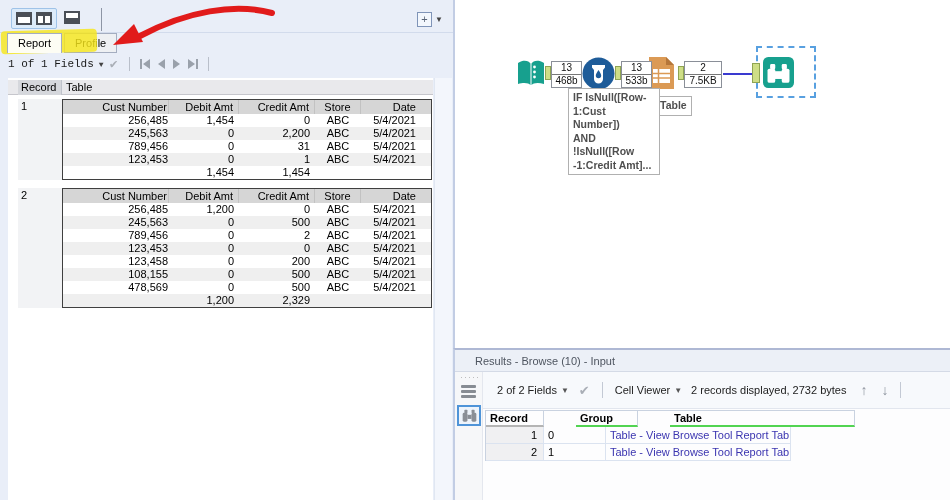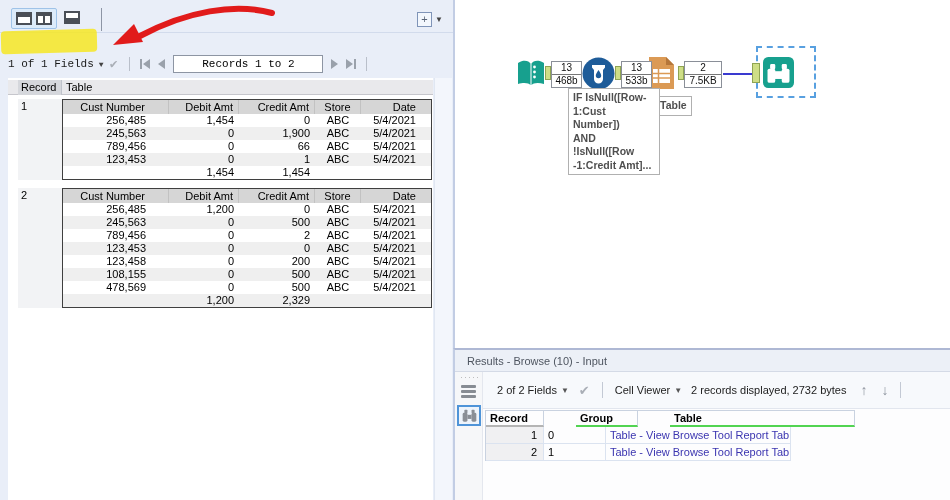--- a/index.html
+++ b/index.html
@@ -55,21 +55,21 @@
   .rec-band { position:absolute; left:10px; width:44px; background:#f2f3f5; }
   .rec-id { position:absolute; left:13px; font-size:11px; }
 
   .rt { position:absolute; left:54px; width:370px; border:1px solid #3f3f3f; background:#fff; font-size:11px; }
   .rt .tr { display:flex; height:13px; line-height:13px; }
   .rt .hd { background:#d6d6d6; height:14px; line-height:14px; }
   .rt .hd .c { border-right:1px solid #c2c2c2; }
   .rt .hd .c:last-child { border-right:none; }
   .rt .alt { background:#efefef; }
   .c { overflow:hidden; white-space:nowrap; }
-  .c0 { width:106px; text-align:right; padding-right:23px; }
+  .c0 { width:106px; text-align:right; padding-right:1px; }
   .c1 { width:70px;  text-align:right; padding-right:5px; }
   .c2 { width:76px;  text-align:right; padding-right:5px; }
   .c3 { width:46px;  text-align:center; }
   .c4 { width:59px;  text-align:right; padding-right:4px; }
 
   
   #canvas { position:absolute; left:453px; top:0; width:497px; height:440px; background:#fff;
             border-left:2px solid #c2cde4; }
   .tool { position:absolute; }
   .anchor { position:absolute; width:6px; height:14px; background:#cede86; border:1px solid #8fa452; }
@@ -79,21 +79,21 @@
   .badge .bb { display:block; padding:0 3px; }
   .conn { position:absolute; height:2px; background:#3a3ad0; }
   .sel-box { position:absolute; border:2px dashed #58a0e0; background:transparent; }
   .tip { position:absolute; background:#fff; border:1px solid #b0b0b0; font-size:10.5px; font-weight:bold;
          color:#4f4f4f; line-height:13.5px; padding:2px 4px; white-space:pre-line; }
 
   
   #results-panel { position:absolute; left:453px; top:348px; width:497px; height:152px; background:#fdfdfe;
                    border-left:2px solid #c2cde4; border-top:2px solid #aeb8d4; }
   .res-title { position:absolute; left:0; top:0; width:495px; height:22px; background:#ecf0f7;
-               border-bottom:1px solid #d4dae6; font-size:11px; color:#4e5560; line-height:22px; padding-left:12px; }
+               border-bottom:1px solid #d4dae6; font-size:11px; color:#4e5560; line-height:22px; padding-left:20px; }
   .res-side { position:absolute; left:0; top:22px; width:28px; height:128px; background:#f6f7f9; border-right:1px solid #e4e7ee; }
   .res-dots { position:absolute; left:5px; top:0; font-size:9px; letter-spacing:1px; color:#b5b5b5; }
   .bars { position:absolute; left:6px; top:11px; }
   .bars span { display:block; width:15px; height:3px; background:#878c93; border-radius:1px; margin:2px 0; }
   .binoc-btn { position:absolute; left:2px; top:33px; width:24px; height:21px; border:2px solid #4f94d8;
                background:#eef4fb; display:flex; align-items:center; justify-content:center; }
   .res-toolbar { position:absolute; left:28px; top:22px; width:467px; height:37px; background:#f7f9fc;
                  border-bottom:1px solid #e2e6ee; display:flex; align-items:center; font-size:11px; color:#222; }
   .rt-caret { font-size:8px; color:#555; margin-left:4px; }
   .rt-chk { color:#a9aeb6; font-size:13px; margin-left:10px; }
@@ -127,39 +127,42 @@
     </div>
     <div class="win win-hsplit"></div>
     <div class="tb-sep"></div>
 
     <div class="add-btn">
       <div class="add-box">+</div>
       <span class="caret">▼</span>
     </div>
 
     <div class="hl-yellow"></div>
+    <div class="tabs">
+      <div class="tab tab-active">Report</div>
+      <div class="tab tab-idle">Profile</div>
+    </div>
 
     <svg class="red-arrow" width="300" height="60" viewBox="0 0 300 60">
       <path d="M272 13 C235 3 187 11 140 36" stroke="#e11b1b" stroke-width="6" fill="none" stroke-linecap="round"></path>
       <polygon points="113,45 134,24 143,42" fill="#e11b1b"></polygon>
     </svg>
 
     <div class="rp-nav">
       <span class="lbl">1 of 1 Fields</span>
       <span class="caret" style="margin-left:5px;">▼</span>
       <span class="chk">✔</span>
       <span class="nav-sep"></span>
       <span class="nav-btn">
           <span class="endbar"></span>
           <span class="tri-l"></span>
         </span>
       <span class="nav-btn">
           <span class="tri-l"></span>
         </span>
-      <span class="rec-box">Records 1 to 2</span>
       <span class="nav-btn">
           <span class="tri-r"></span>
         </span>
       <span class="nav-btn">
           <span class="tri-r"></span>
           <span class="endbar"></span>
         </span>
       <span class="nav-sep"></span>
     </div>
 
@@ -182,28 +185,28 @@
         <div class="tr">
           <span class="c c0">256,485</span>
           <span class="c c1">1,454</span>
           <span class="c c2">0</span>
           <span class="c c3">ABC</span>
           <span class="c c4">5/4/2021</span>
         </div>
         <div class="tr alt">
           <span class="c c0">245,563</span>
           <span class="c c1">0</span>
-          <span class="c c2">1,900</span>
+          <span class="c c2">2,200</span>
           <span class="c c3">ABC</span>
           <span class="c c4">5/4/2021</span>
         </div>
         <div class="tr">
           <span class="c c0">789,456</span>
           <span class="c c1">0</span>
-          <span class="c c2">66</span>
+          <span class="c c2">31</span>
           <span class="c c3">ABC</span>
           <span class="c c4">5/4/2021</span>
         </div>
         <div class="tr alt">
           <span class="c c0">123,453</span>
           <span class="c c1">0</span>
           <span class="c c2">1</span>
           <span class="c c3">ABC</span>
           <span class="c c4">5/4/2021</span>
         </div>

